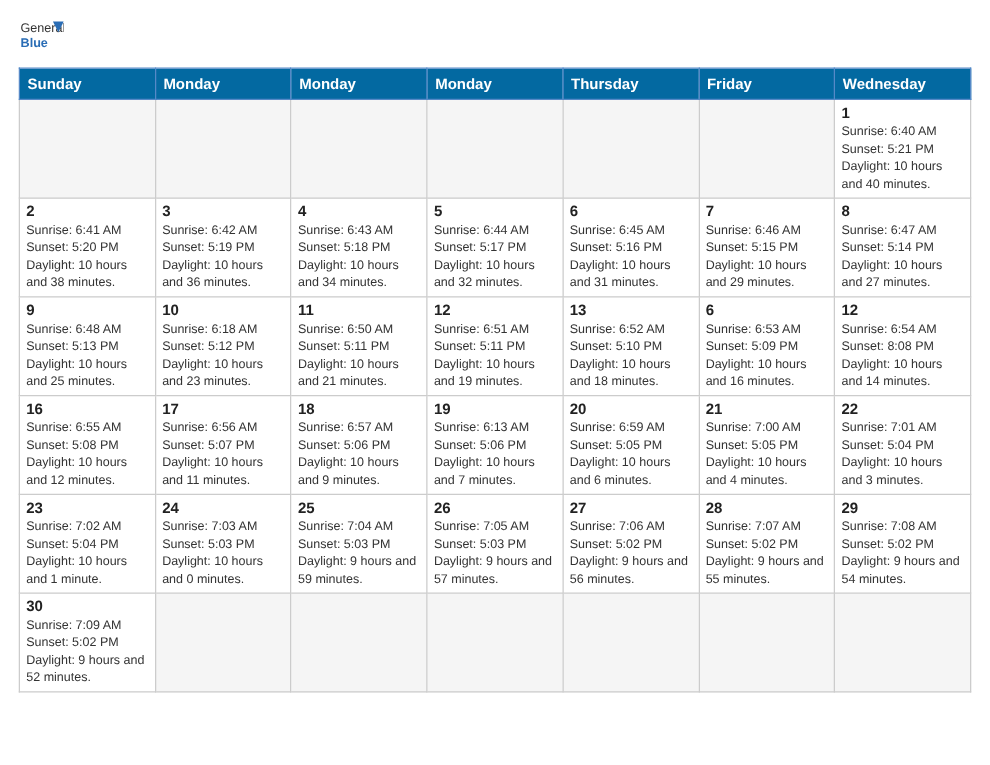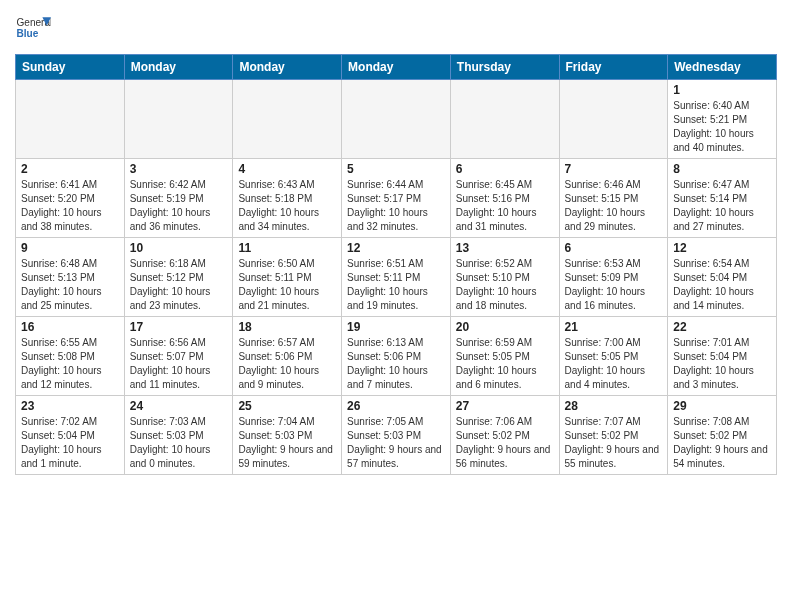--- a/index.html
+++ b/index.html
@@ -207,21 +207,21 @@
           </td>
           <td>
             <span class="day-number">6</span>
             <div class="day-info">Sunrise: 6:53 AM
 Sunset: 5:09 PM
 Daylight: 10 hours and 16 minutes.</div>
           </td>
           <td>
             <span class="day-number">12</span>
             <div class="day-info">Sunrise: 6:54 AM
-Sunset: 5:04 PM
+Sunset: 8:08 PM
 Daylight: 10 hours and 14 minutes.</div>
           </td>
         </tr>
         <tr>
           <td>
             <span class="day-number">16</span>
             <div class="day-info">Sunrise: 6:55 AM
 Sunset: 5:08 PM
 Daylight: 10 hours and 12 minutes.</div>
           </td>
@@ -298,16 +298,30 @@
             <div class="day-info">Sunrise: 7:07 AM
 Sunset: 5:02 PM
 Daylight: 9 hours and 55 minutes.</div>
           </td>
           <td>
             <span class="day-number">29</span>
             <div class="day-info">Sunrise: 7:08 AM
 Sunset: 5:02 PM
 Daylight: 9 hours and 54 minutes.</div>
           </td>
+        </tr>
+        <tr>
+          <td>
+            <span class="day-number">30</span>
+            <div class="day-info">Sunrise: 7:09 AM
+Sunset: 5:02 PM
+Daylight: 9 hours and 52 minutes.</div>
+          </td>
+          <td class="empty"></td>
+          <td class="empty"></td>
+          <td class="empty"></td>
+          <td class="empty"></td>
+          <td class="empty"></td>
+          <td class="empty"></td>
         </tr>
       </tbody>
   </table>
 </div>
 
 </body></html>

